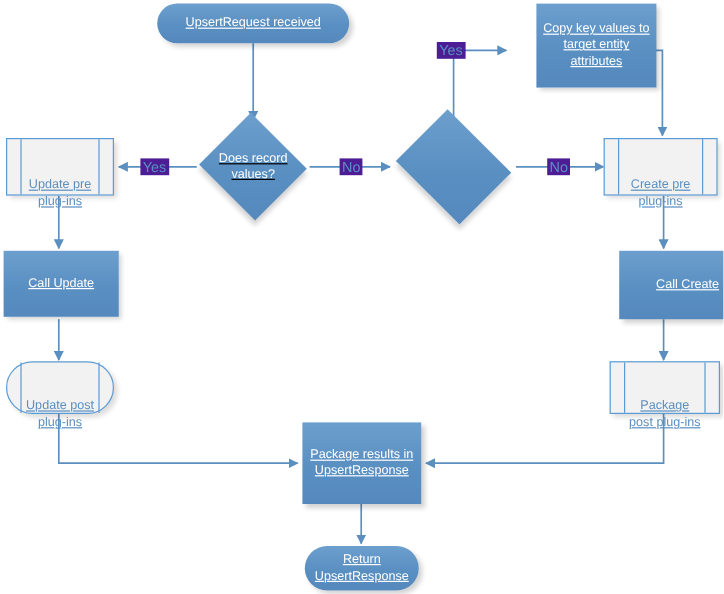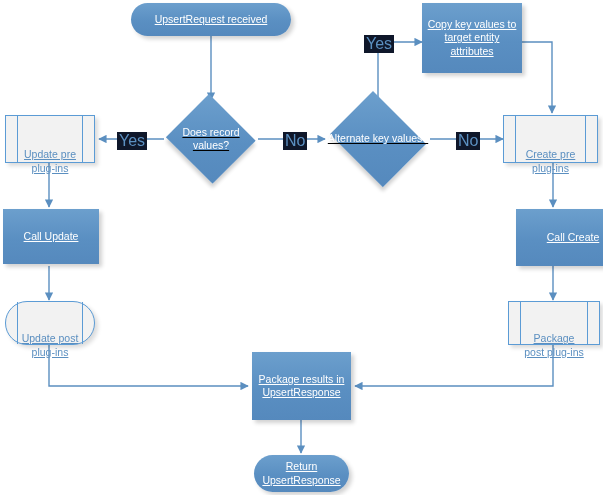--- a/index.html
+++ b/index.html
@@ -91,22 +91,22 @@
     z-index: 2;
     color: #ffffff;
     font-size: 10.5px;
     width: 100%;
     text-align: center;
   }
   
   .edge-label {
     position: absolute;
     color: #5b8fc0;
-    font-size: 16px;
-    background: #0f172a;
+    font-size: 12px;
+    background: #4c1d95;
     padding: 0 2px;
     white-space: nowrap;
   }
 </style>
 </head>
 <body>
 
 <div id="canvas">
 
   <svg id="wires" viewBox="0 0 603 495" width="603" height="495">
@@ -142,32 +142,31 @@
       <path d="M 553 345 L 553 386 L 355 386"></path>
       
       <path d="M 301 420 L 301 453"></path>
     </g>
   </svg>
 
   <div class="node filled terminator" style="left:131px; top:3px; width:160px; height:33px;">
     <span>UpsertRequest received</span>
   </div>
 
-  <div class="node filled process" style="left:422px; top:3px; width:100px; height:70px;">
+  <div class="node filled process" style="left:447px; top:3px; width:100px; height:70px;">
     <span>Copy key values to target entity attributes</span>
   </div>
 
   <div class="node decision" style="left:164px; top:96px; width:94px; height:86px;">
     <div class="dshape"></div>
     <span class="dtxt">Does record values?</span>
   </div>
 
   <div class="node decision" style="left:325px; top:96px; width:106px; height:86px;">
     <div class="dshape"></div>
-    <span class="dtxt">Alternate key values?</span>
   </div>
 
   <div class="node predef" style="left:5px; top:115px; width:90px; height:48px;">
     <span class="bar l"></span>
     <span class="bar r"></span>
     <span class="ptxt">Update pre plug-ins</span>
   </div>
 
   <div class="node predef" style="left:503px; top:115px; width:95px; height:48px;">
     <span class="bar l"></span>

